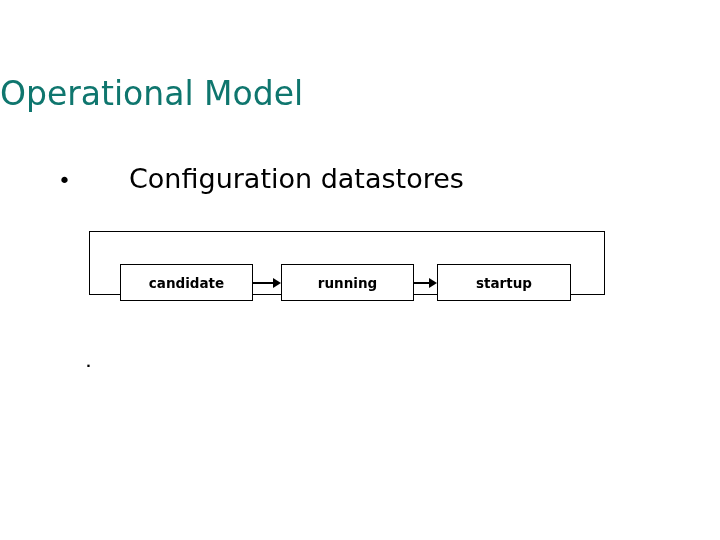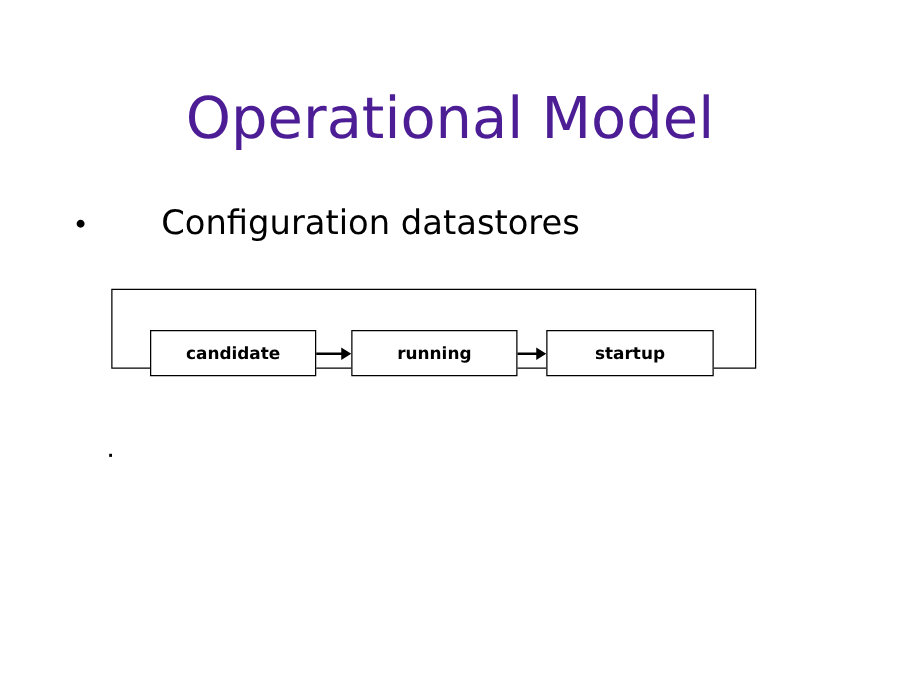--- a/index.html
+++ b/index.html
@@ -20,27 +20,27 @@
     height: 540px;
     background: #ffffff;
   }
 
   
   .slide-title {
     position: absolute;
     left: 0;
     top: 72px;
     width: 720px;
-    text-align: center;
+    text-align: left;
     font-family: "DejaVu Sans", "Liberation Sans", sans-serif;
-    font-size: 46px;
+    font-size: 33px;
     font-weight: 400;
     line-height: 44px;
     letter-spacing: 0px;
-    color: #4c1d95;
+    color: #0f766e;
     white-space: nowrap;
   }
 
   
   .bullet-l1 {
     position: absolute;
     left: 58px;
     top: 162px;
     display: flex;
     align-items: baseline;

